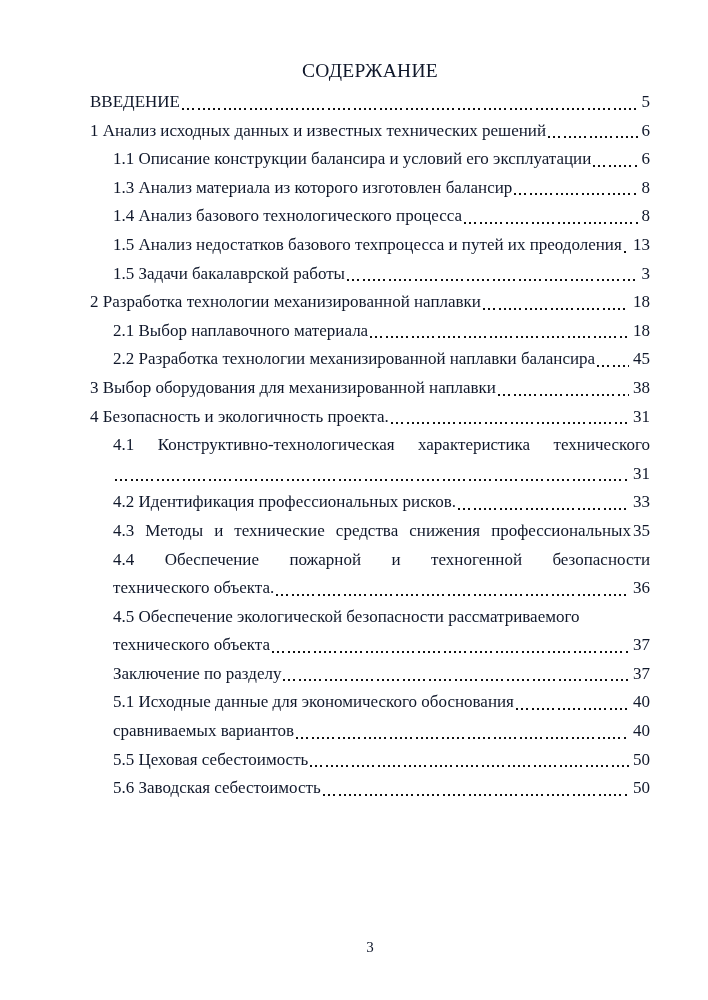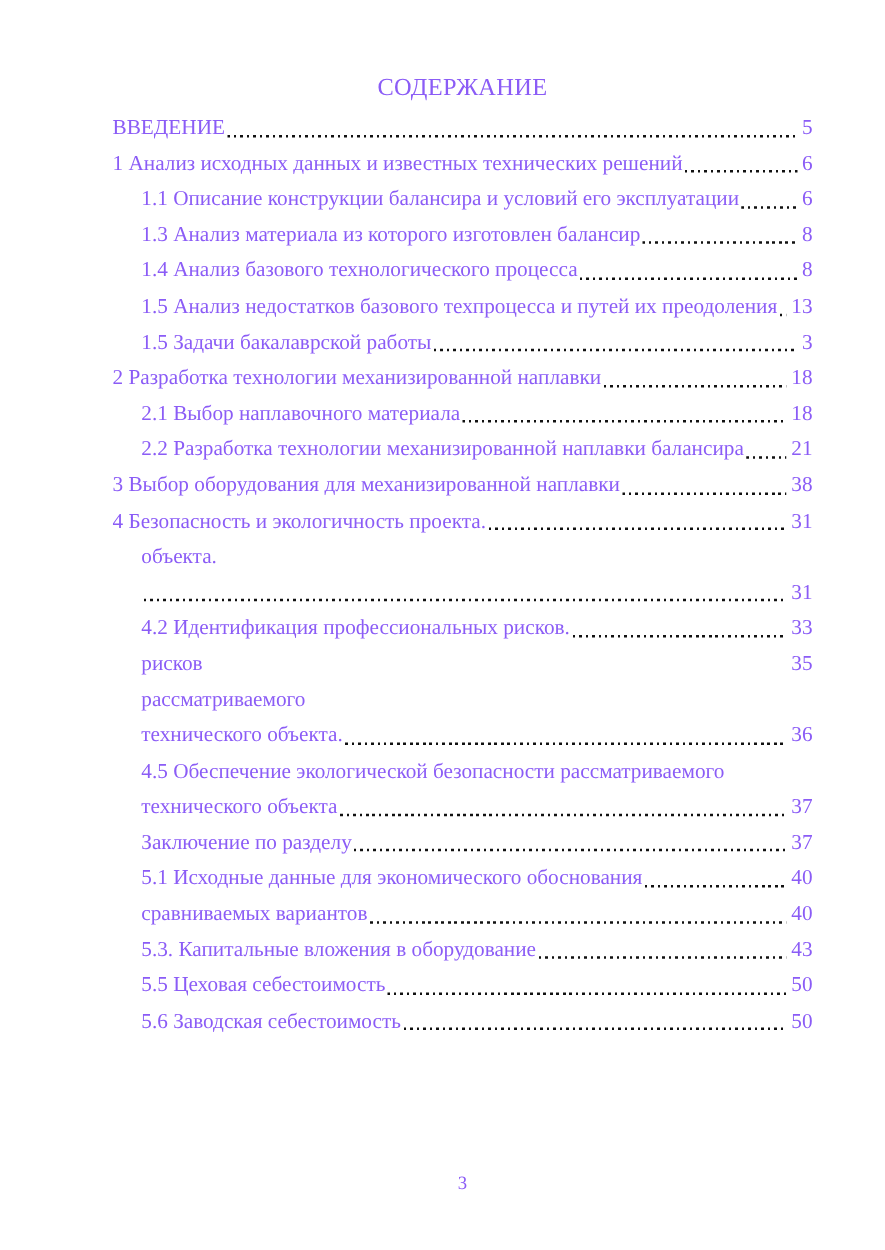--- a/index.html
+++ b/index.html
@@ -5,42 +5,42 @@
   html, body {
     margin: 0;
     padding: 0;
     background: #ffffff;
   }
   .page {
     position: relative;
     width: 704px;
     height: 1000px;
     background: #ffffff;
-    color: #8b5cf6;
+    color: #0f172a;
     font-family: "Liberation Serif", "DejaVu Serif", serif;
     font-size: 17px;
     overflow: hidden;
   }
   .content {
     position: absolute;
     left: 90px;
     top: 58px;
     width: 560px;
   }
   .toc-title {
     text-align: center;
     font-size: 19.5px;
     line-height: 26px;
     letter-spacing: 0.3px;
     margin-bottom: 4px;
     white-space: nowrap;
   }
   .row {
     display: flex;
-    align-items: flex-end;
+    align-items: flex-start;
     height: 28.6px;
     line-height: 28.6px;
     overflow: hidden;
   }
   .row.ind { padding-left: 23px; }
   .txt {
     flex: 0 0 auto;
     white-space: nowrap;
   }
   .txt.fill {
@@ -124,21 +124,21 @@
           <span class="pg">18</span>
         </div>
         <div class="row ind">
           <span class="txt">2.1 Выбор наплавочного материала</span>
           <span class="leader"></span>
           <span class="pg">18</span>
         </div>
         <div class="row ind">
           <span class="txt">2.2 Разработка технологии механизированной наплавки балансира</span>
           <span class="leader"></span>
-          <span class="pg">21</span>
+          <span class="pg">45</span>
         </div>
         <div class="row">
           <span class="txt">3 Выбор оборудования для механизированной наплавки</span>
           <span class="leader"></span>
           <span class="pg">38</span>
         </div>
         <div class="row">
           <span class="txt">4 Безопасность и экологичность проекта.</span>
           <span class="leader"></span>
           <span class="pg">31</span>
@@ -183,25 +183,20 @@
         </div>
         <div class="row ind">
           <span class="txt">5.1 Исходные данные для экономического обоснования</span>
           <span class="leader"></span>
           <span class="pg">40</span>
         </div>
         <div class="row ind">
           <span class="txt">сравниваемых вариантов</span>
           <span class="leader"></span>
           <span class="pg">40</span>
-        </div>
-        <div class="row ind">
-          <span class="txt">5.3. Капитальные вложения в оборудование</span>
-          <span class="leader"></span>
-          <span class="pg">43</span>
         </div>
         <div class="row ind">
           <span class="txt">5.5 Цеховая себестоимость</span>
           <span class="leader"></span>
           <span class="pg">50</span>
         </div>
         <div class="row ind">
           <span class="txt">5.6 Заводская себестоимость</span>
           <span class="leader"></span>
           <span class="pg">50</span>

